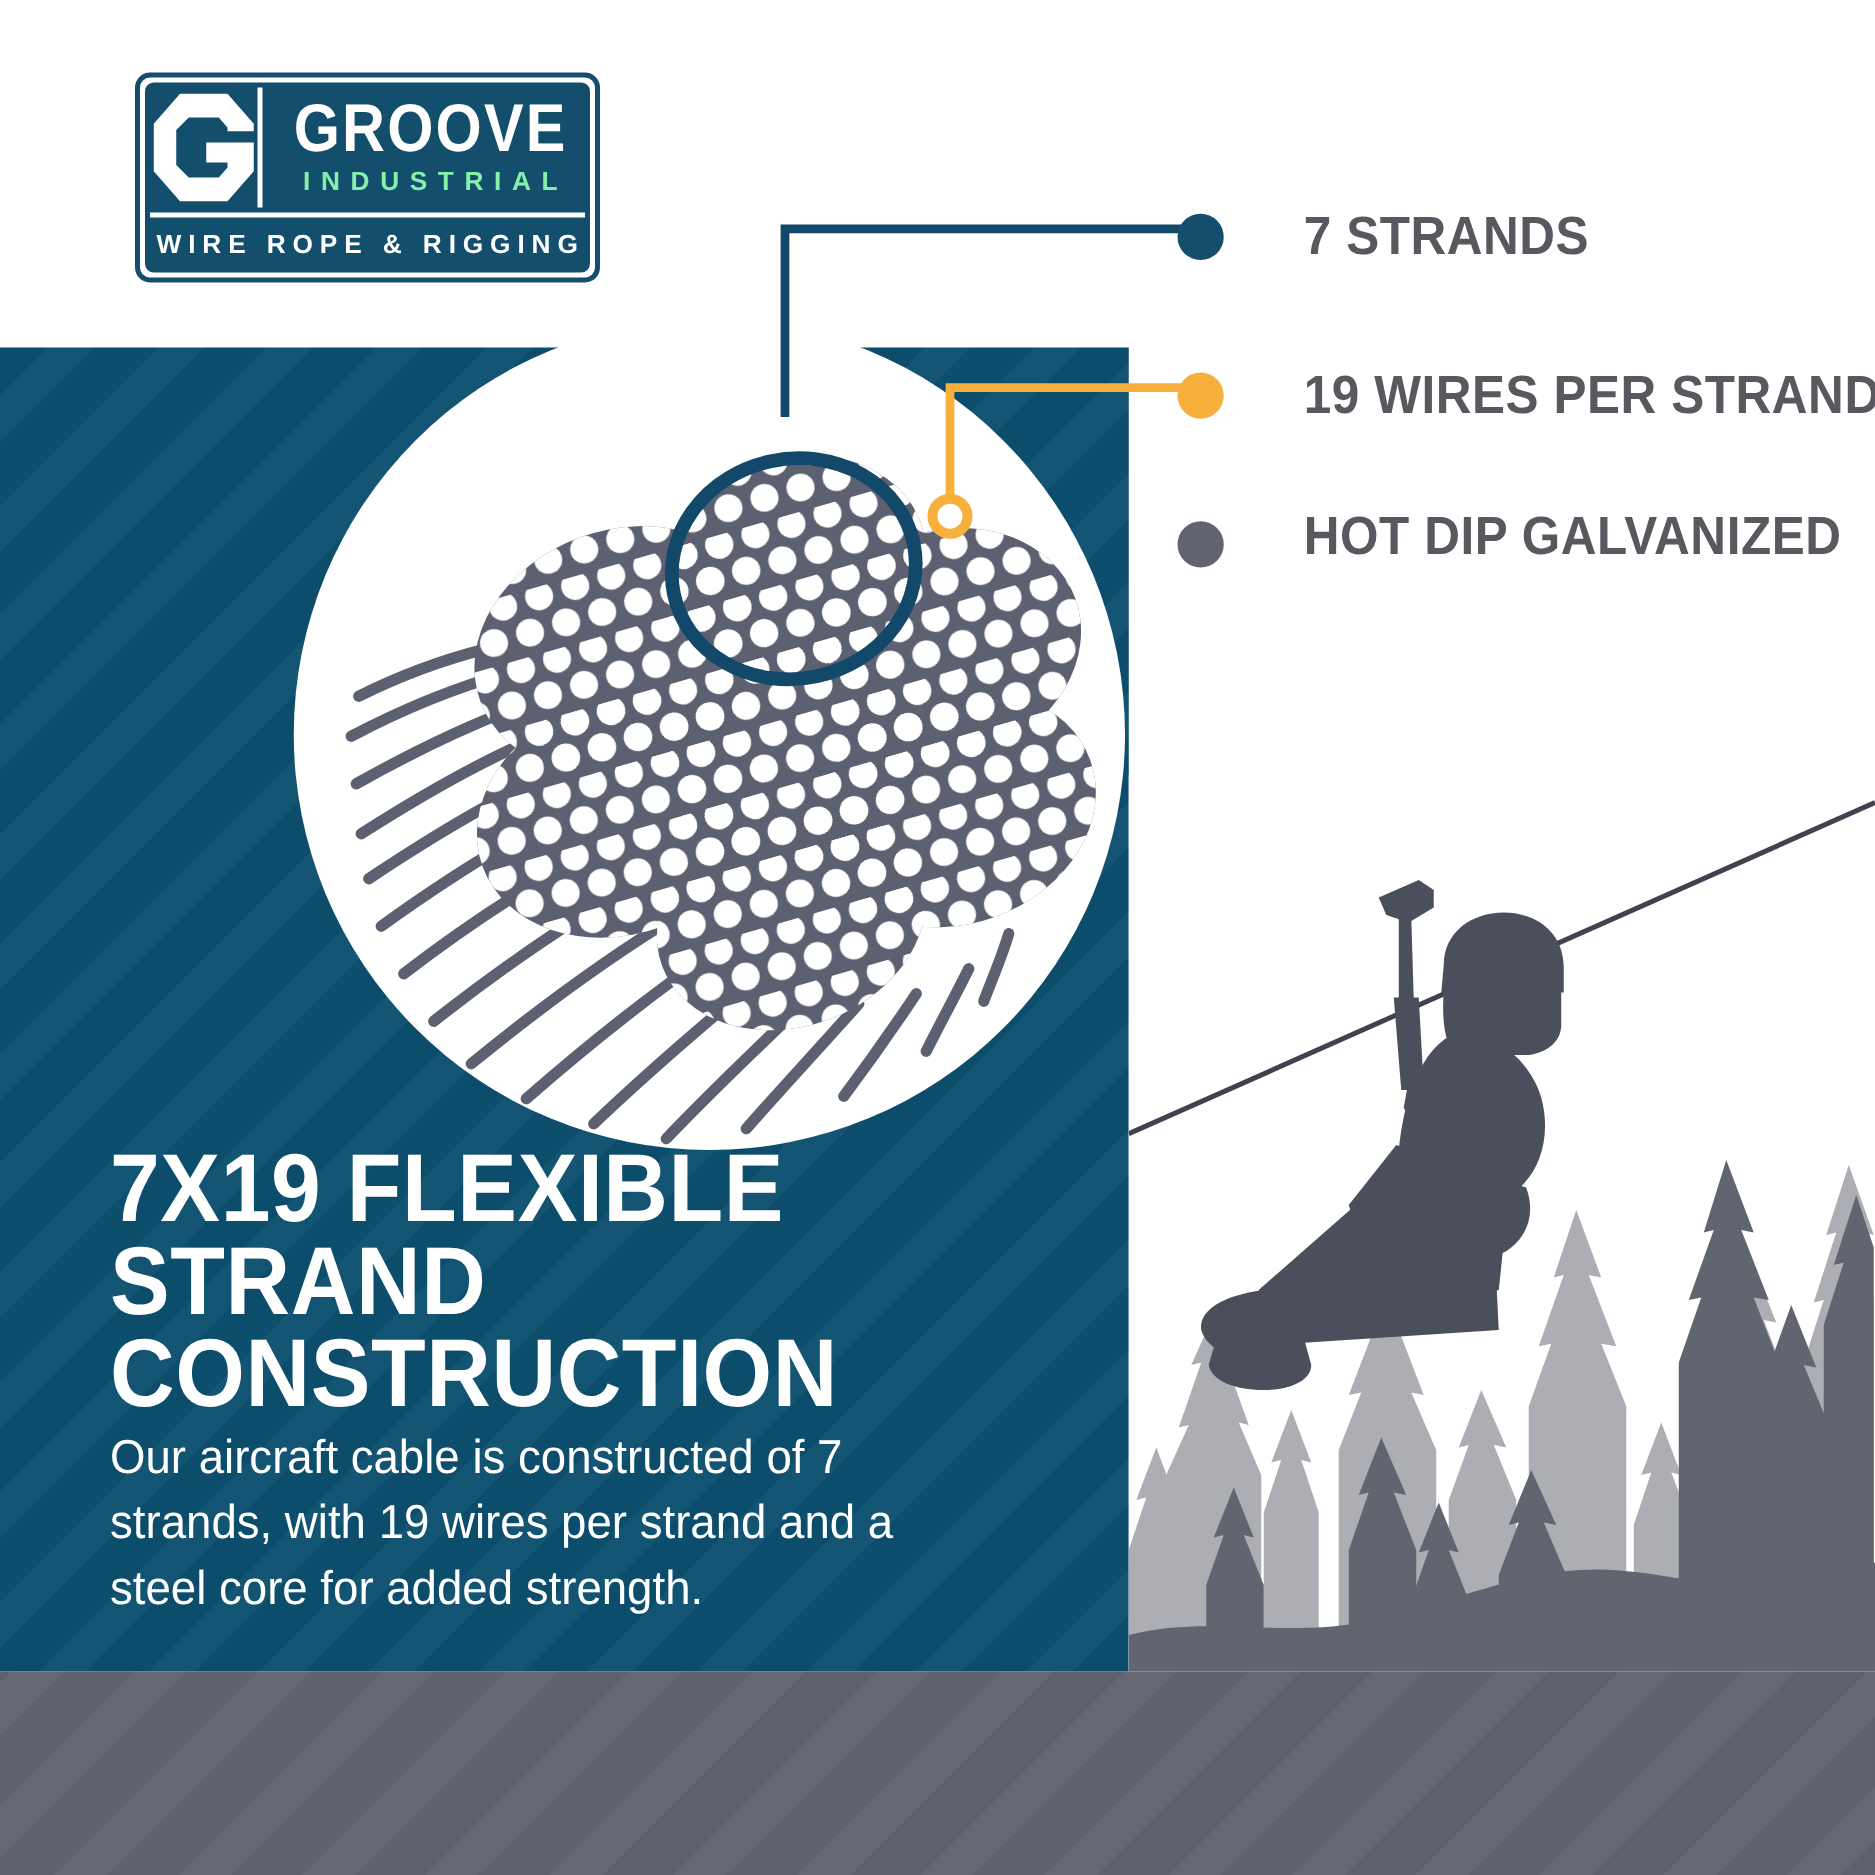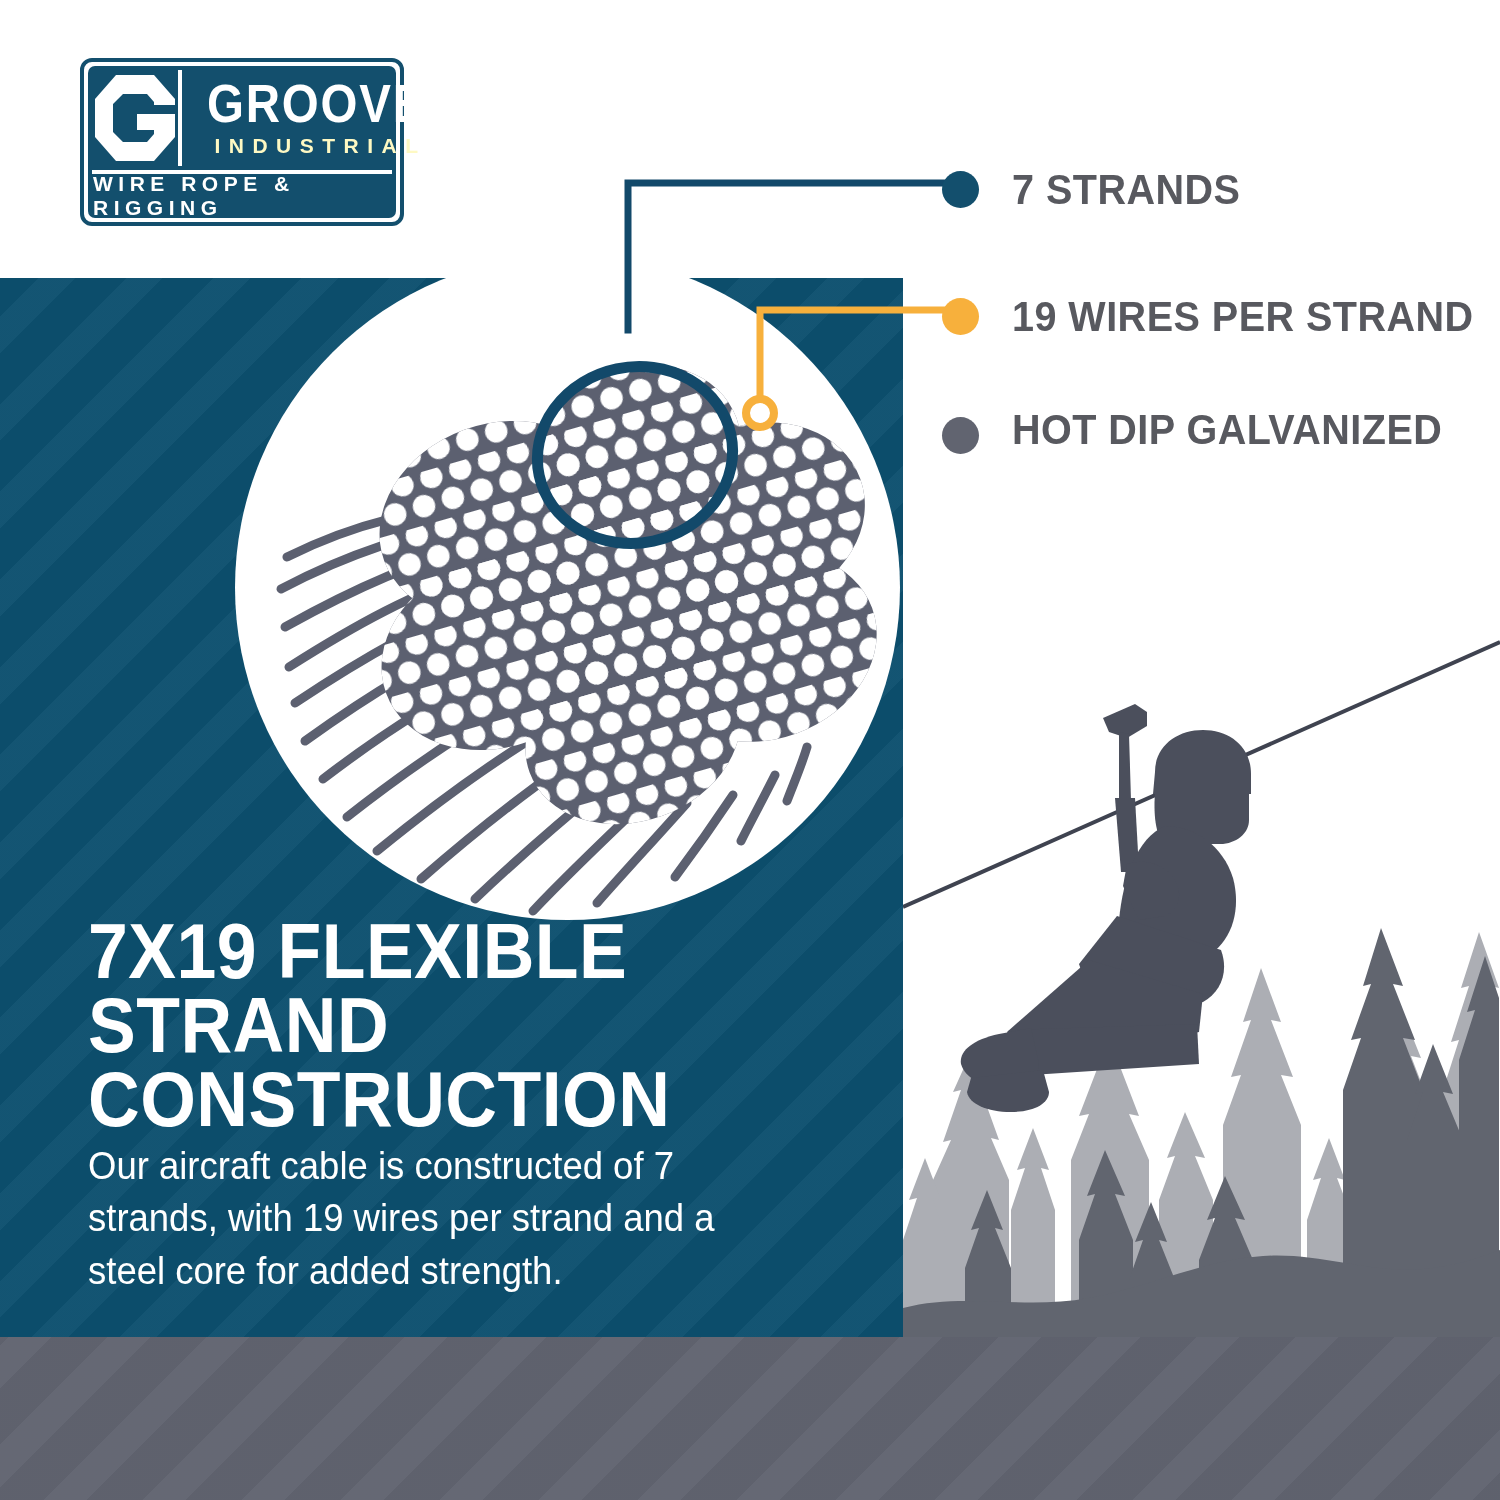--- a/index.html
+++ b/index.html
@@ -1,29 +1,29 @@
 <!DOCTYPE html>
 <html><head>
 <meta charset="utf-8">
 <style>
   html,body{margin:0;padding:0;background:#fff;}
   body{width:1500px;height:1500px;overflow:hidden;font-family:"Liberation Sans",sans-serif;}
   #stage{position:relative;width:1500px;height:1500px;background:#ffffff;overflow:hidden;}
 
   
-  .logo-wrap{position:absolute;left:80px;top:58px;width:324px;height:168px;}
+  .logo-wrap{position:absolute;left:108px;top:58px;width:372px;height:168px;}
   .logo-outer{position:absolute;inset:0;border:4px solid #134F6D;border-radius:12px;background:#fff;}
   .logo-inner{position:absolute;left:8px;top:8px;right:8px;bottom:8px;border-radius:7px;background:#134F6D;
     display:flex;flex-direction:column;}
   .logo-top{flex:1 1 auto;display:flex;align-items:stretch;padding:4px;}
   .logo-mark{width:108px;display:flex;align-items:center;justify-content:center;border-right:4px solid #fff;}
   .logo-words{flex:1;display:flex;flex-direction:column;align-items:center;justify-content:center;padding-left:10px;}
   .logo-groove{color:#fff;font-weight:700;font-size:54px;letter-spacing:2px;line-height:.95;
     font-family:"Liberation Sans Narrow","Liberation Sans",sans-serif;transform:scaleX(.88);transform-origin:center;}
-  .logo-ind{color:#fef9c3;font-weight:700;font-size:21px;letter-spacing:8.5px;margin-top:4px;
+  .logo-ind{color:#86efac;font-weight:700;font-size:21px;letter-spacing:8.5px;margin-top:4px;
     font-family:"Liberation Sans",sans-serif;padding-left:8px;}
   .logo-rule{height:4px;background:#fff;margin:0 4px;}
   .logo-bottom{height:44px;display:flex;align-items:center;justify-content:center;}
   .logo-tag{color:#fff;font-weight:700;font-size:21px;letter-spacing:5.5px;
     font-family:"Liberation Sans",sans-serif;padding-left:5px;}
 
   
   .teal-panel{position:absolute;left:0;top:278px;width:903px;height:1059px;background:#0C4F6E;overflow:hidden;}
   .teal-panel .stripes{position:absolute;inset:-20%;
     background:repeating-linear-gradient(-45deg,rgba(255,255,255,0.030) 0px,rgba(255,255,255,0.030) 26px,
@@ -32,21 +32,21 @@
   
   .white-disc{position:absolute;left:235px;top:255px;width:665px;height:665px;border-radius:50%;background:#fff;}
 
   
   .rope-svg{position:absolute;left:235px;top:255px;width:680px;height:680px;}
 
   
   .leaders{position:absolute;left:0;top:0;width:1500px;height:520px;}
 
   
-  .callout{position:absolute;display:flex;align-items:center;}
+  .callout{position:absolute;display:flex;align-items:center;gap:31px;}
   .callout .dot{width:37px;height:37px;border-radius:50%;flex:0 0 auto;}
   .callout .lbl{margin-left:33px;font-size:43px;font-weight:700;color:#58595F;letter-spacing:.5px;
     font-family:"Liberation Sans Narrow","Liberation Sans",sans-serif;transform:scaleX(.92);transform-origin:left center;white-space:nowrap;}
   #callout-0{left:942px;top:165px;}
   #callout-1{left:942px;top:292px;}
   #callout-2{left:942px;top:405px;align-items:flex-end;}
 
   
   .headline{position:absolute;left:88px;top:915px;width:790px;color:#fff;font-weight:700;
     font-size:77px;line-height:.96;letter-spacing:.5px;

